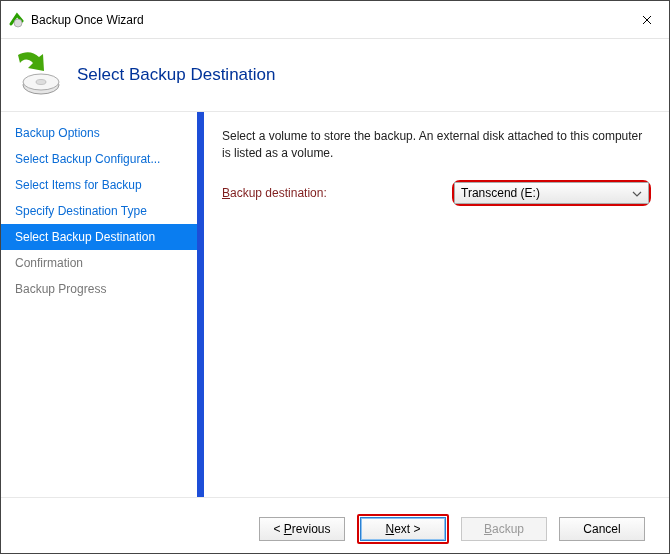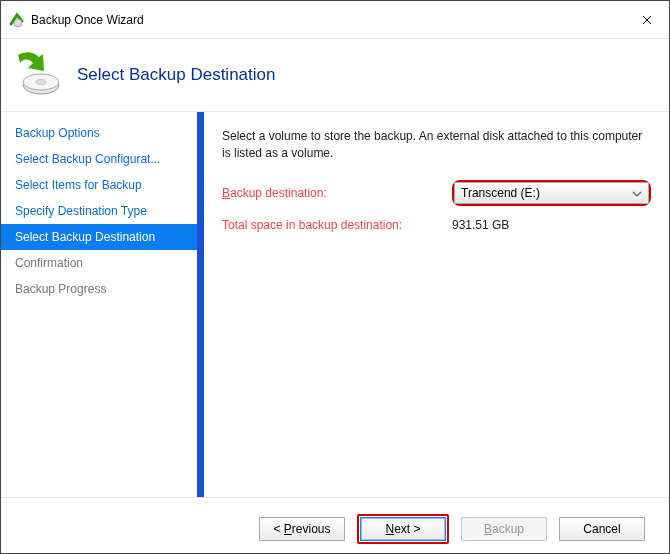--- a/index.html
+++ b/index.html
@@ -79,21 +79,21 @@
   }
   .desc { font-size: 12px; color: #222; line-height: 1.4; margin-bottom: 18px; }
   .form-row {
     display: flex;
     align-items: center;
     margin-bottom: 12px;
   }
   .form-label {
     width: 230px;
     font-size: 12px;
-    color: #ef4444;
+    color: #7f1d1d;
   }
   .accesskey { text-decoration: underline; }
   .form-value { font-size: 12px; color: #222; }
   .dropdown-wrap {
     position: relative;
     border: 2px solid #d40000;
     border-radius: 8px;
     padding: 0;
   }
   .dropdown {
@@ -195,24 +195,20 @@
             <span>Transcend (E:)</span>
             <span class="dropdown-caret">
               <svg viewBox="0 0 10 10" width="10" height="10">
                   <path d="M1 3 L5 7 L9 3" fill="none" stroke="#555" stroke-width="1.2"></path>
                 </svg>
             </span>
           </div>
         </div>
       </div>
 
-      <div class="form-row">
-        <div class="form-label">Total space in backup destination:</div>
-        <div class="form-value">931.51 GB</div>
-      </div>
 
     </div>
   </div>
 
   <div class="footer">
     <div class="btn">
         <span>&lt;&nbsp;</span>
         <span class="accesskey">P</span>
         <span>revious</span>
       </div>

